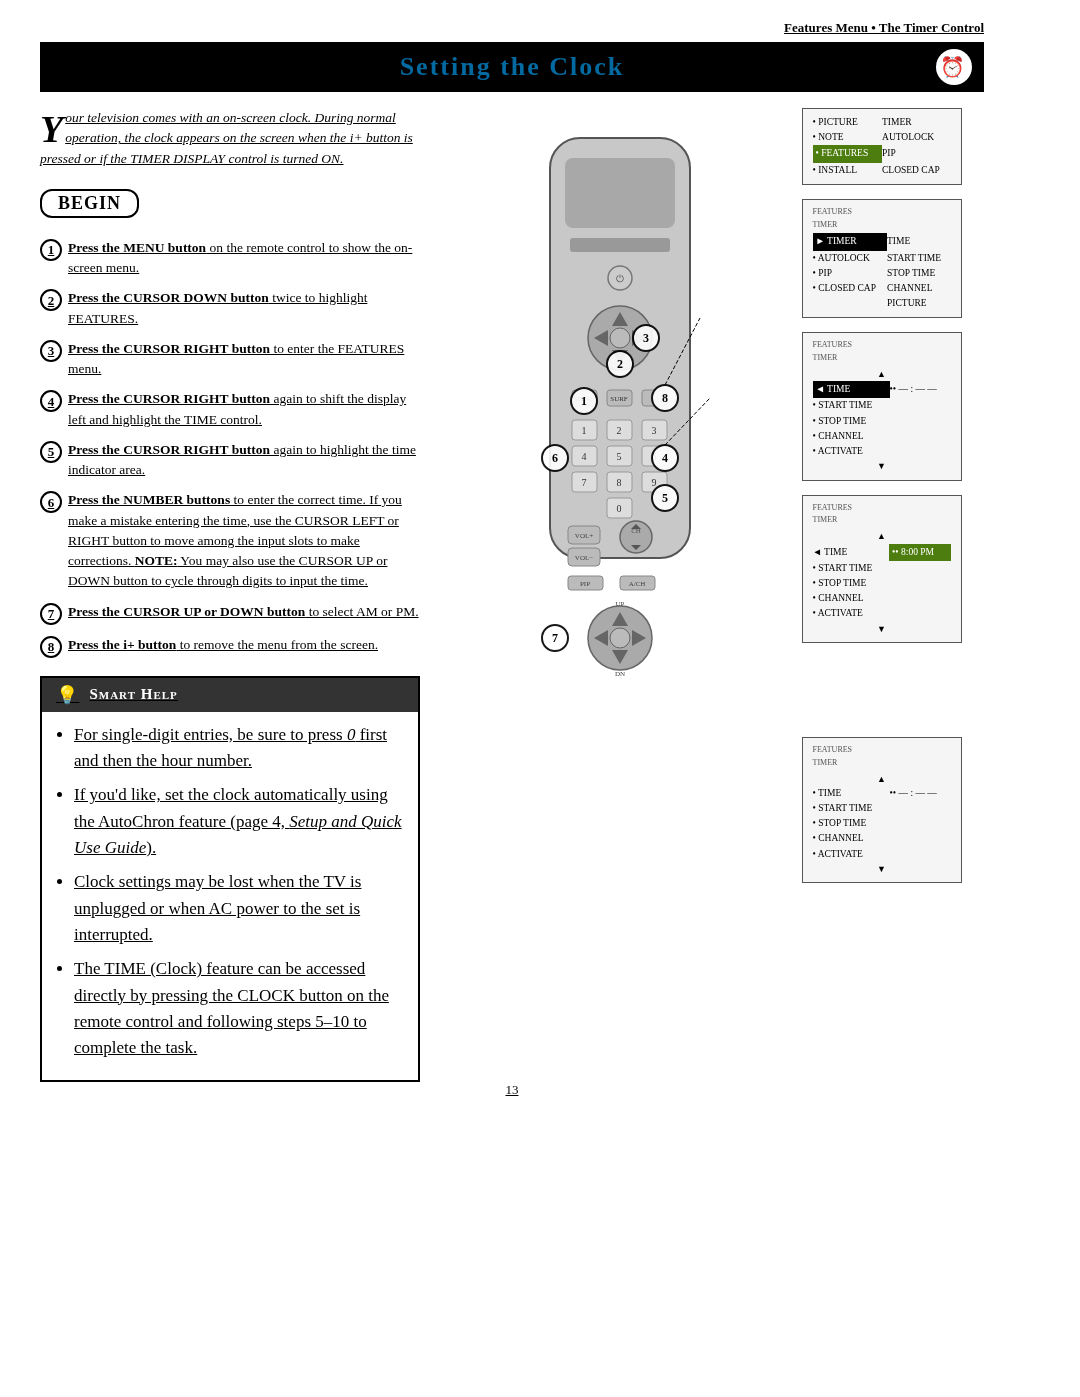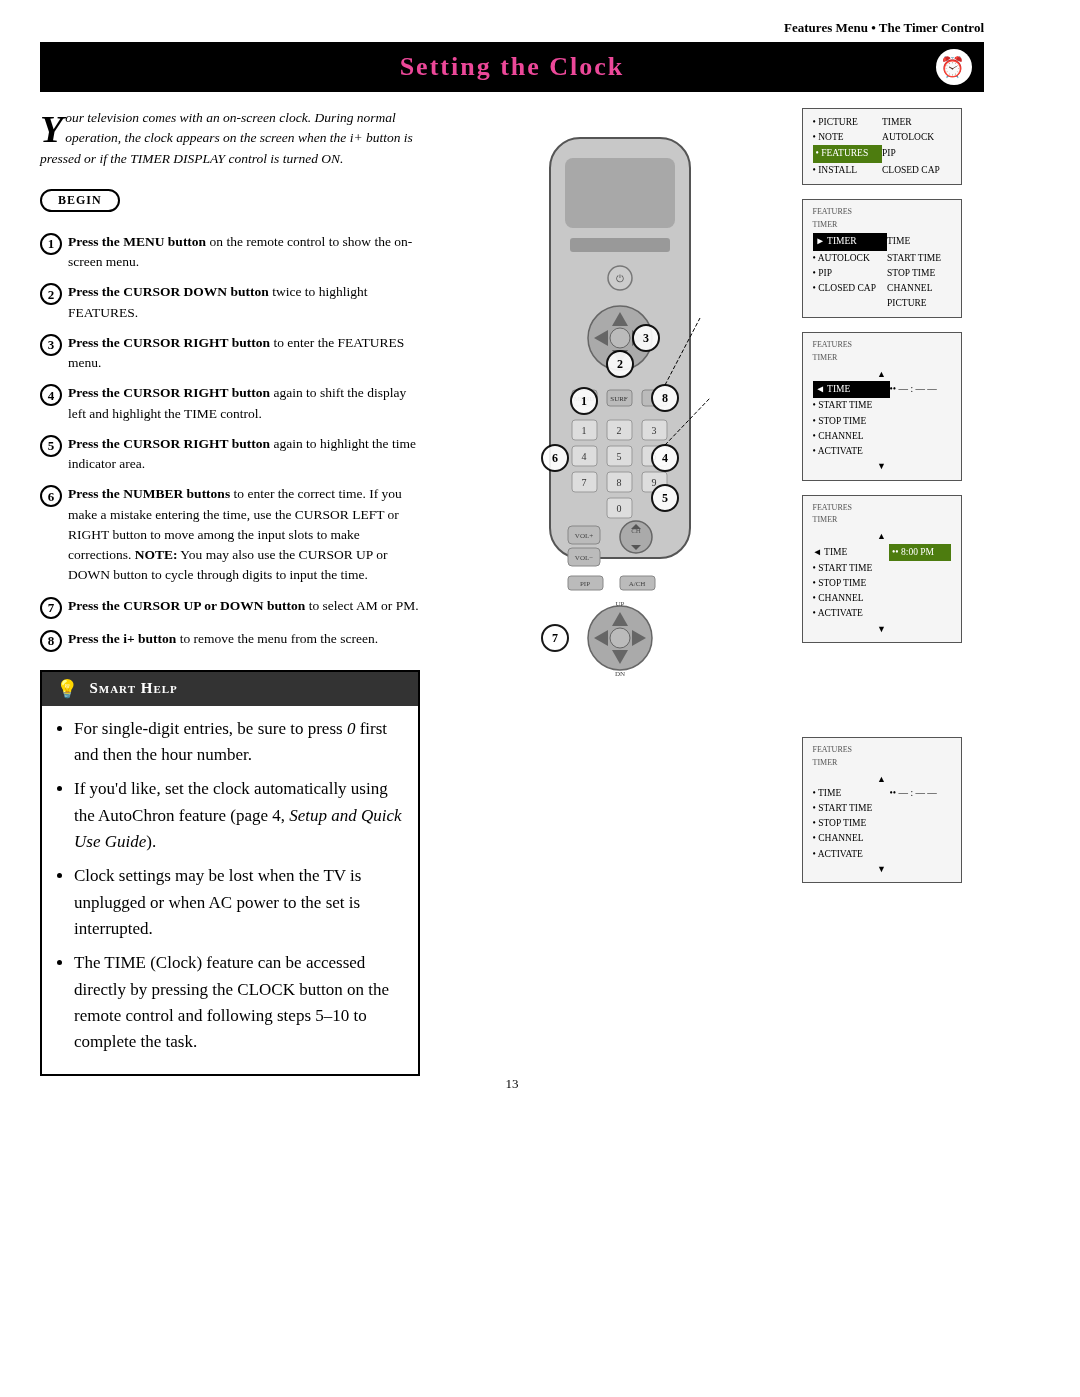--- a/index.html
+++ b/index.html
@@ -9,30 +9,31 @@
       background: #fff;
       font-family: Times New Roman, serif;
       font-size: 14px;
       color: #000;
     }
     .page {
       width: 1024px;
       min-height: 1397px;
       padding: 20px 40px;
       position: relative;
+      text-decoration: underline;
     }
     .top-header {
       text-align: right;
       font-size: 13px;
       font-weight: bold;
       margin-bottom: 6px;
     }
     .title-bar {
       background: #000;
-      color: #ec4899;
+      color: #0369a1;
       text-align: center;
       padding: 10px 20px;
       font-size: 26px;
       font-weight: bold;
       letter-spacing: 2px;
       margin-bottom: 16px;
       display: flex;
       align-items: center;
       justify-content: center;
       position: relative;
@@ -76,21 +77,21 @@
       font-style: italic;
       font-weight: bold;
       margin-right: 2px;
       padding-top: 2px;
     }
     .begin-badge {
       display: inline-block;
       border: 2px solid #000;
       border-radius: 12px;
       padding: 2px 16px;
-      font-size: 12px;
+      font-size: 18px;
       font-weight: bold;
       margin: 6px 0 10px 0;
       letter-spacing: 1px;
     }
     .step {
       margin-bottom: 10px;
       display: flex;
       align-items: flex-start;
       gap: 6px;
       font-size: 13.5px;

